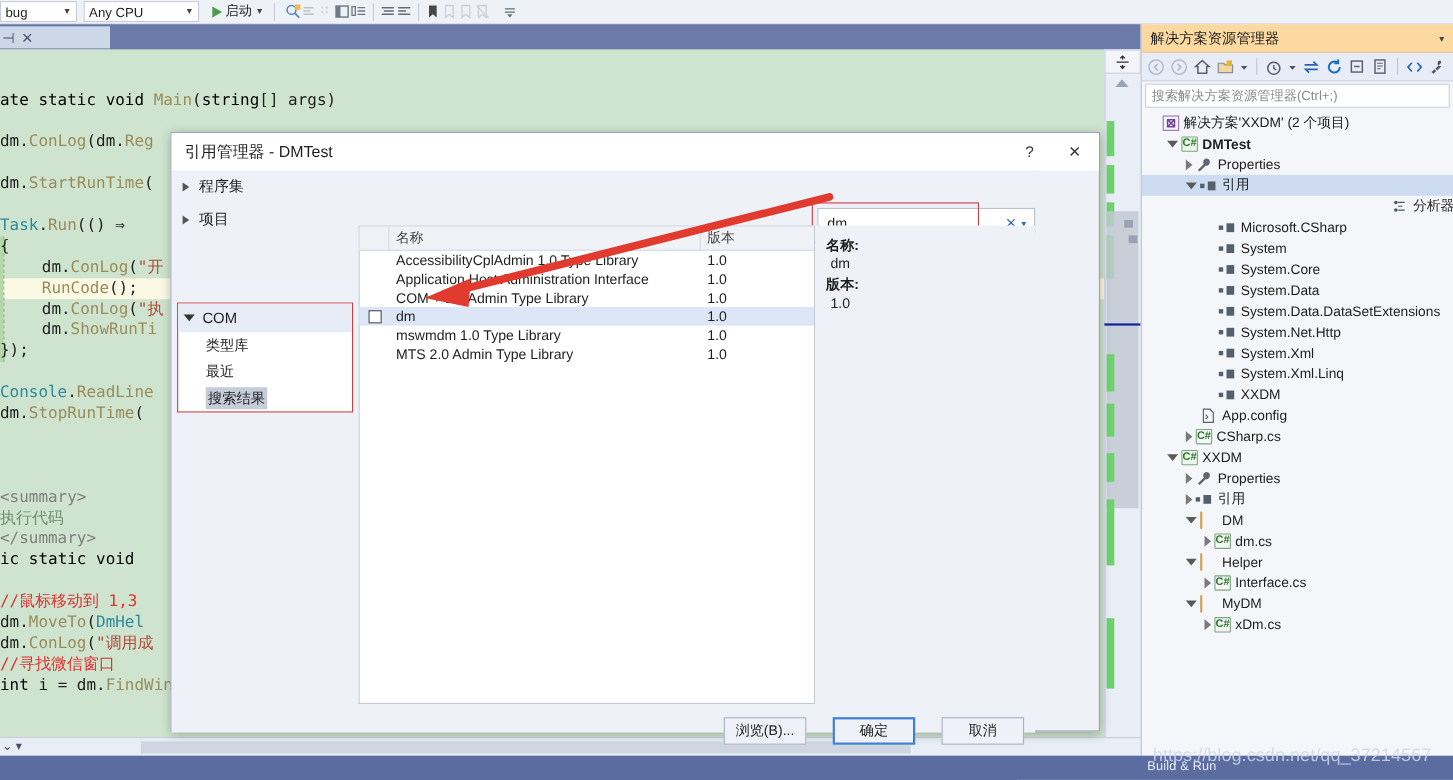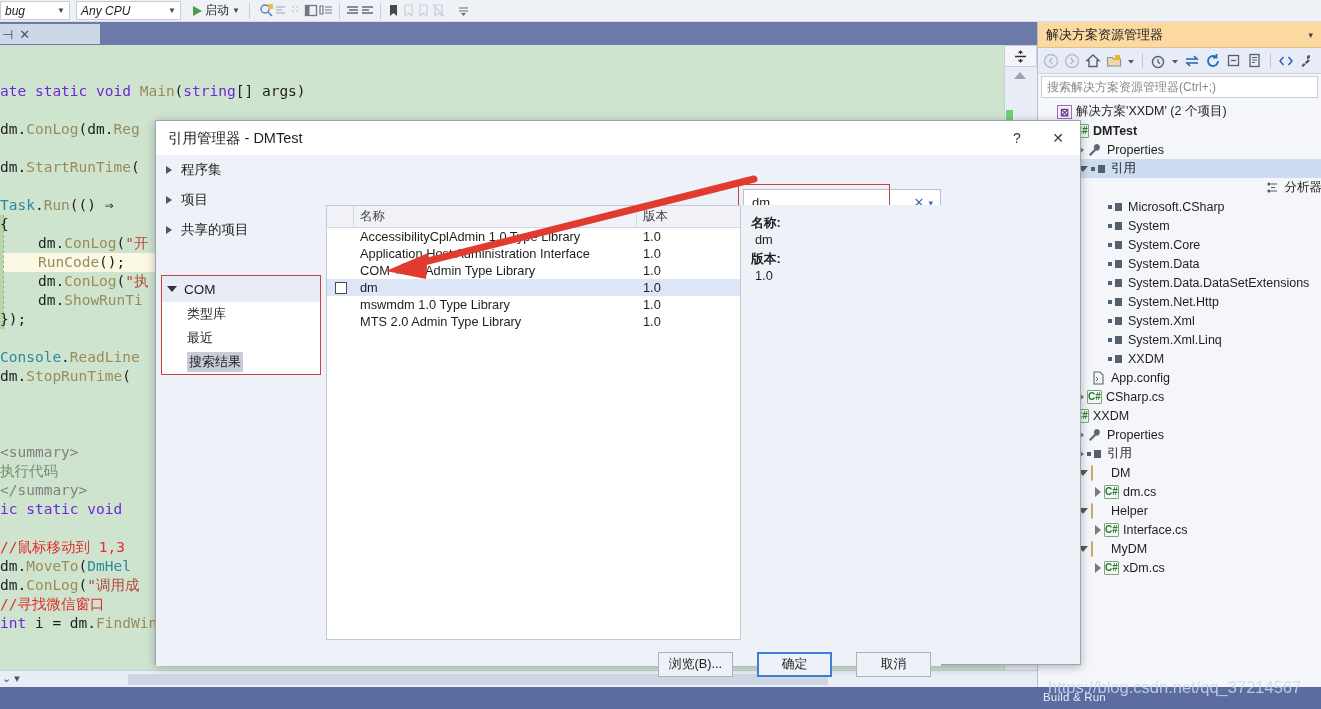--- a/index.html
+++ b/index.html
@@ -14,21 +14,21 @@
 
   
   .vs-toolbar {
     position: absolute; left: 0; top: 0; width: 1321px; height: 22px;
     background: #eef1f6; border-bottom: 1px solid #d7dce5;
     display: flex; align-items: center; gap: 0px; padding-left: 0px;
   }
   .tb-combo {
     height: 19px; border: 1px solid #c6cdd8; background: #fff;
     display: flex; align-items: center; padding: 0 4px;
-    font-size: 12px; color: #1e1e1e; position: relative; font-style: italic;
+    font-size: 12px; color: #1e1e1e; position: relative;
   }
   .tb-combo .caret { margin-left: auto; padding-left: 10px; font-size: 8px; color: #444; }
   .tb-sep { width: 1px; height: 16px; background: #c6cdd8; margin: 0 5px; }
   .tb-btn { display: flex; align-items: center; gap: 3px; padding: 0 4px; height: 20px;
             font-size: 12px; color: #1e1e1e; }
   .play-tri { width: 0; height: 0; border-left: 9px solid #4d9b4d; border-top: 5px solid transparent;
               border-bottom: 5px solid transparent; }
   .mini-ico { width: 15px; height: 15px; position: relative; opacity: .85; }
   .mini-ico.dim { opacity: .35; }
 
@@ -50,21 +50,21 @@
     position: absolute; left: 100px; top: 2px; width: 917px; height: 21px;
     background: #6b7aa8;
   }
   .code-area {
     position: absolute; left: 0; top: 23px; width: 1004px; height: 625px;
     background: #cfe4cf; overflow: hidden;
     font-family: "DejaVu Sans Mono", monospace; font-size: 14.5px; line-height: 19px;
     white-space: pre;
   }
   .code-line { position: absolute; left: 0; white-space: pre; }
-  .tok-kw   { color: #6d28d9; }
+  .tok-kw   { color: #000000; }
   .tok-type { color: #2b8a9e; }
   .tok-fn   { color: #9a8b5a; }
   .tok-str  { color: #b24a3c; }
   .tok-cmt  { color: #e03030; }
   .tok-xml  { color: #6f8f6f; }
   .tok-pln  { color: #1e1e1e; }
   .tok-gry  { color: #808080; }
   .hl-line { position: absolute; left: 0; width: 1004px; height: 19px; background: #fbf8e4; }
   .changebar { position: absolute; left: 0; width: 3px; background: #b6d7a8; }
   .dash-guide { position: absolute; width: 0; border-left: 1px dashed #9aa89a; }
@@ -161,21 +161,21 @@
     margin-top: 1px;
   }
   .ico-wrench { color: #5f6670; font-size: 12px; }
   .ico-sln { color: #7a3f9b; font-size: 11px; font-weight: bold; border: 1px solid #9b6fb5;
              width: 15px; height: 14px; line-height: 12px; text-align: center; }
   .ico-cfg { color: #5a6572; font-size: 12px; }
   .ico-an  { color: #4a5663; font-size: 12px; }
 
   
   .dialog {
-    position: absolute; left: 155px; top: 120px; width: 926px; height: 545px;
+    position: absolute; left: 155px; top: 120px; width: 845px; height: 545px;
     background: #eef1f8; border: 1px solid #9aa4b8;
     box-shadow: 0 2px 9px rgba(0,0,0,.28);
   }
   .dlg-title {
     height: 34px; display: flex; align-items: center; padding-left: 12px;
     background: #ffffff; font-size: 14.5px; color: #1e1e1e;
   }
   .dlg-btns { margin-left: auto; display: flex; align-items: center; height: 34px; }
   .dlg-btn { width: 38px; height: 34px; display: flex; align-items: center; justify-content: center;
              font-size: 14px; color: #3a3a3a; }
@@ -618,24 +618,20 @@
 
       <div class="dlg-nav" id="dlg-nav">
           <div class="nav-row">
             <span class="nav-tri"></span>
             <span>程序集</span>
           </div>
           <div class="nav-row">
             <span class="nav-tri"></span>
             <span>项目</span>
           </div>
-          <div class="nav-row">
-            <span class="nav-tri"></span>
-            <span>共享的项目</span>
-          </div>
           <div style="height: 100px;"></div>
           <div class="nav-row">
             <span class="nav-tri"></span>
             <span>浏览</span>
           </div>
         </div>
 
       <div class="com-box">
         <div class="com-head">
           <span class="nav-tri open" style="margin-right:7px;"></span>

